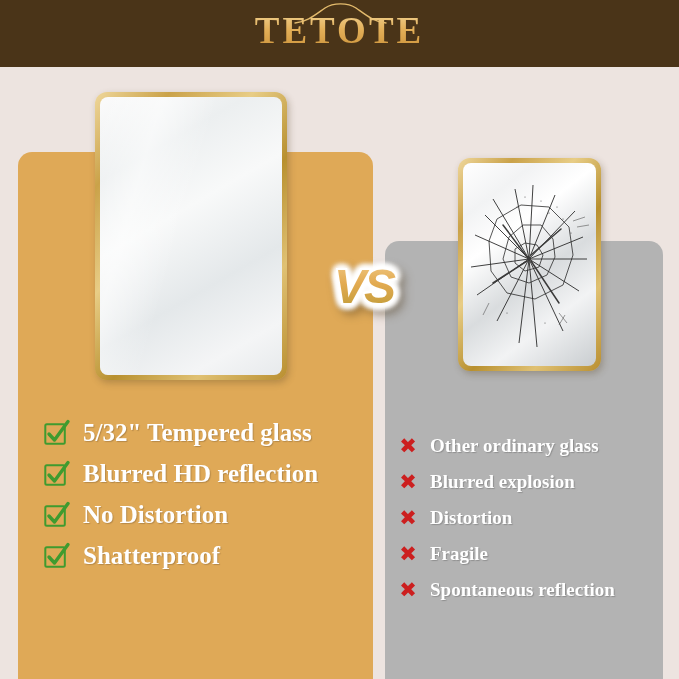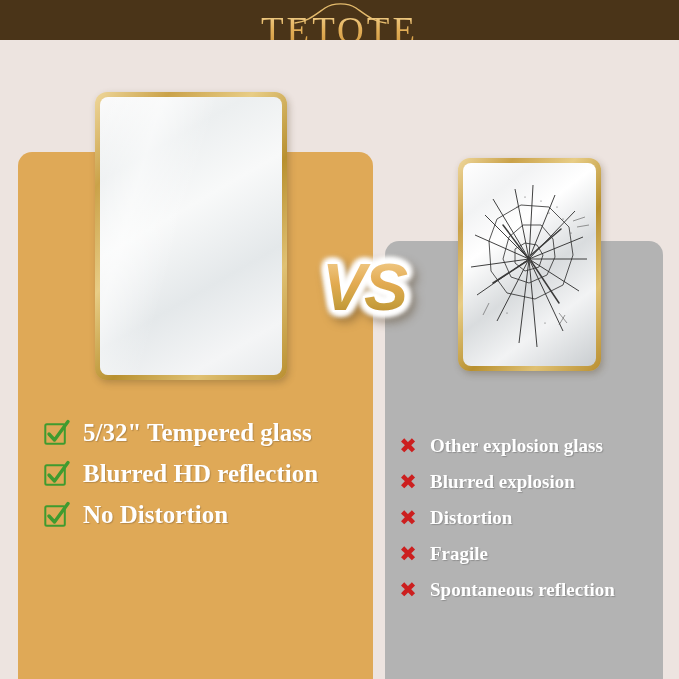--- a/index.html
+++ b/index.html
@@ -19,23 +19,24 @@
     height: 679px;
     background: #ede4e0;
     overflow: hidden;
   }
 
   
   .header {
     position: absolute;
     left: 0; top: 0;
     width: 679px;
-    height: 40px;
+    height: 67px;
     background: #4a3418;
     overflow: hidden;
+    font-weight: bold;
   }
   .brand-wrap {
     position: absolute;
     left: 0; top: 0;
     width: 679px;
     height: 55px;
   }
   .brand-arch {
     position: absolute;
     left: 293px;
@@ -138,21 +139,21 @@
   
   .vs-badge {
     position: absolute;
     left: 310px;
     top: 248px;
     width: 108px;
     height: 78px;
     font-family: "Liberation Sans", sans-serif;
     font-weight: bold;
     font-style: italic;
-    font-size: 66px;
+    font-size: 48px;
     line-height: 78px;
     letter-spacing: -2px;
     text-align: center;
     color: #e2a martinique;
     background: linear-gradient(180deg,#f7d9a1 0%,#e3ab52 45%,#caa03f 70%,#b07f26 100%);
     -webkit-background-clip: text;
     background-clip: text;
     -webkit-text-fill-color: transparent;
     -webkit-text-stroke: 0px;
     filter: drop-shadow(0 0 4px #ffffff) drop-shadow(2px 0 0 #ffffff)
@@ -319,26 +320,35 @@
     </div>
     <div class="row">
       <span class="check-icon">
         <svg viewBox="0 0 25 25" width="25" height="25">
           <rect x="1.3" y="4.2" width="19.5" height="19.5" rx="1.5" fill="none" stroke="#3f9b2f" stroke-width="2"></rect>
           <path d="M5 14 L10.5 20 L24 1.5" fill="none" stroke="#3f9b2f" stroke-width="3.4" stroke-linecap="round" stroke-linejoin="round"></path>
         </svg>
       </span>
       <span class="feat-text">No Distortion</span>
     </div>
+    <div class="row">
+      <span class="check-icon">
+        <svg viewBox="0 0 25 25" width="25" height="25">
+          <rect x="1.3" y="4.2" width="19.5" height="19.5" rx="1.5" fill="none" stroke="#3f9b2f" stroke-width="2"></rect>
+          <path d="M5 14 L10.5 20 L24 1.5" fill="none" stroke="#3f9b2f" stroke-width="3.4" stroke-linecap="round" stroke-linejoin="round"></path>
+        </svg>
+      </span>
+      <span class="feat-text">Shatterproof</span>
+    </div>
   </div>
 
   <div class="list-bad">
     <div class="row">
       <span class="x-icon">✖</span>
-      <span class="feat-text">Other explosion glass</span>
+      <span class="feat-text">Other ordinary glass</span>
     </div>
     <div class="row">
       <span class="x-icon">✖</span>
       <span class="feat-text">Blurred explosion</span>
     </div>
     <div class="row">
       <span class="x-icon">✖</span>
       <span class="feat-text">Distortion</span>
     </div>
     <div class="row">

